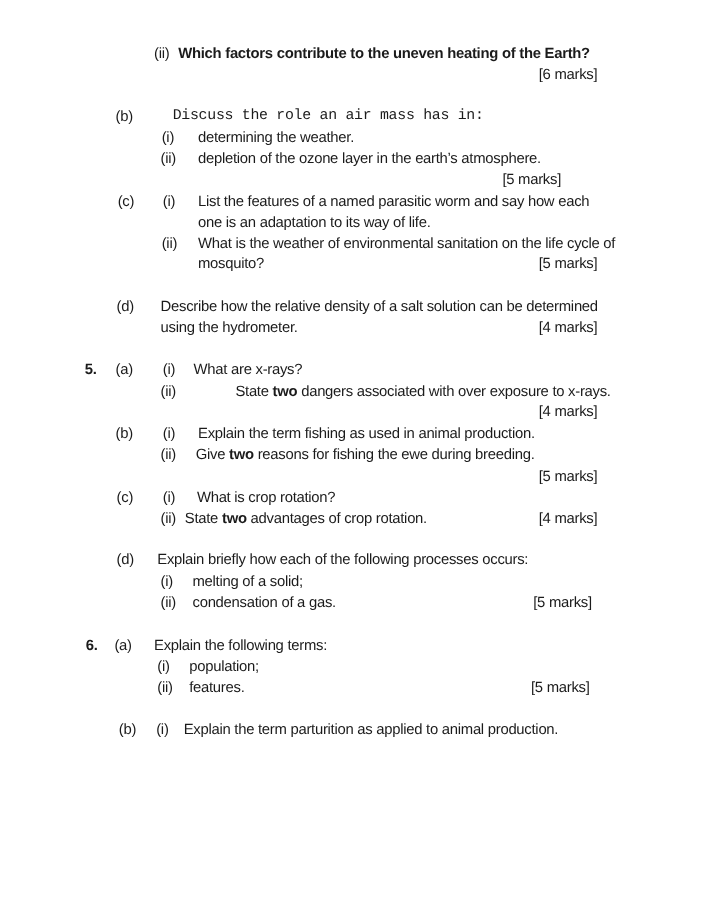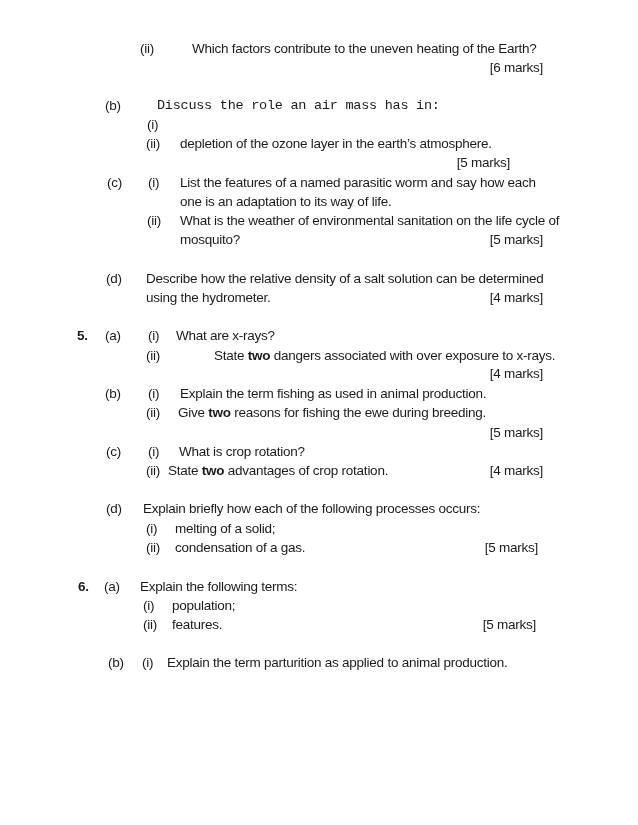--- a/index.html
+++ b/index.html
@@ -37,31 +37,32 @@
     position: absolute;
     top: 0;
   }
 </style>
 </head>
 <body>
 
 <div class="page" style="background: rgb(255, 255, 255); color: rgb(27, 27, 27);">
     <div class="line" style="top: 39px;">
       <span class="seg" style="left: 140px;">(ii)</span>
-      <span class="seg" style="left: 192px;">Which factors contribute to the uneven heating of the Earth?</span>
+      <span class="seg" style="left: 162px; font-weight: bold;">Which factors contribute to the uneven heating of the Earth?</span>
     </div>
     <div class="line" style="top: 58px;">
       <span class="marks" style="right: 95px;">[6 marks]</span>
     </div>
     <div class="line" style="top: 96px;">
       <span class="seg" style="left: 105px;">(b)</span>
       <span class="seg" style="left: 157px; font-family: Liberation Mono, monospace;">Discuss the role an air mass has in:</span>
     </div>
     <div class="line" style="top: 115px;">
       <span class="seg" style="left: 147px;">(i)</span>
+      <span class="seg" style="left: 180px;">determining the weather.</span>
     </div>
     <div class="line" style="top: 134px;">
       <span class="seg" style="left: 146px;">(ii)</span>
       <span class="seg" style="left: 180px;">depletion of the ozone layer in the earth’s atmosphere.</span>
     </div>
     <div class="line" style="top: 153px;">
       <span class="marks" style="right: 128px;">[5 marks]</span>
     </div>
     <div class="line" style="top: 173px;">
       <span class="seg" style="left: 107px;">(c)</span>

